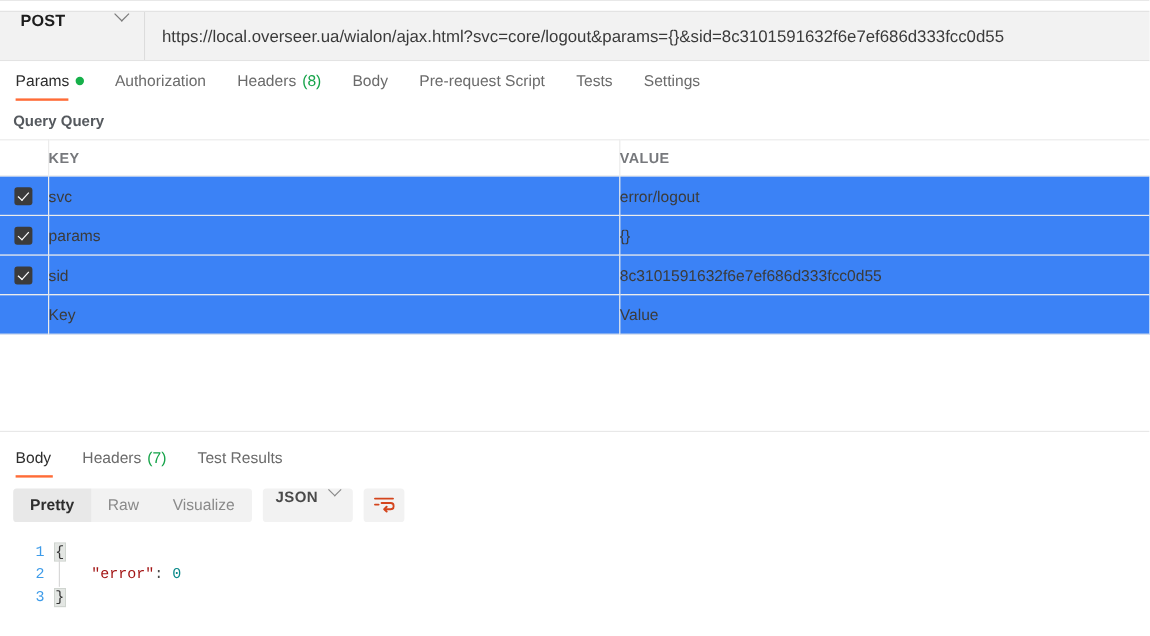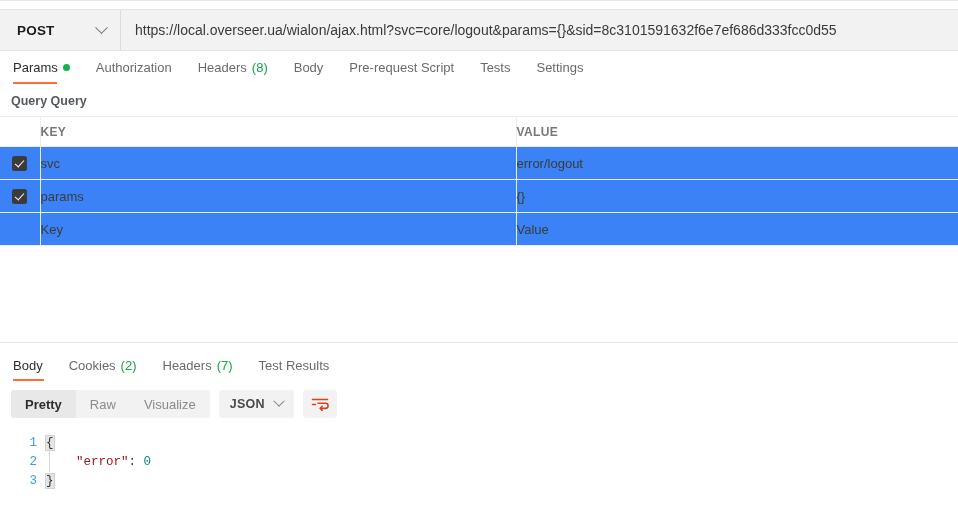--- a/index.html
+++ b/index.html
@@ -31,21 +31,21 @@
     align-items: stretch;
     background: #f2f2f2;
     border: 1px solid #e3e3e3;
     border-left: none;
     border-right: none;
     flex: none;
   }
   .method-select {
     width: 121px;
     display: flex;
-    align-items: center;
+    align-items: flex-start;
     justify-content: space-between;
     padding: 0 14px 0 17px;
     border-right: 1px solid #dcdcdc;
     cursor: pointer;
     background: #f2f2f2;
   }
   .method-label {
     font-weight: bold;
     font-size: 13.5px;
     letter-spacing: .2px;
@@ -206,21 +206,21 @@
     cursor: pointer;
     white-space: nowrap;
     text-align: center;
   }
   .seg-item.active {
     background: #e8e8e8;
     color: #2e2e2e;
     font-weight: bold;
   }
   .fmt-select {
-    display: flex; align-items: center; gap: 10px;
+    display: flex; align-items: flex-start; gap: 10px;
     height: 28px;
     padding: 0 11px;
     background: #f2f2f2;
     border-radius: 3px;
     font-size: 12.5px;
     font-weight: bold;
     color: #4a4a4a;
     letter-spacing: .3px;
     cursor: pointer;
   }
@@ -343,36 +343,41 @@
         <tr>
           <td class="col-chk">
             <div class="chk-wrap">
               <div class="chk"></div>
             </div>
           </td>
           <td>params</td>
           <td>{}</td>
         </tr>
         <tr>
+          <td class="col-chk">
+            <div class="chk-wrap">
+              <div class="chk"></div>
+            </div>
+          </td>
+          <td>sid</td>
+          <td>8c3101591632f6e7ef686d333fcc0d55</td>
+        </tr>
+        <tr>
           <td class="col-chk"></td>
           <td class="cell-placeholder">Key</td>
           <td class="cell-placeholder">Value</td>
         </tr>
       </tbody>
   </table>
 
   <div class="blank-pane"></div>
 
   <div class="res-tabs" id="res-tabs">
       <div class="tab active">
         <span>Body</span>
-      </div>
-      <div class="tab">
-        <span>Cookies</span>
-        <span class="count-green">(2)</span>
       </div>
       <div class="tab">
         <span>Headers</span>
         <span class="count-green">(7)</span>
       </div>
       <div class="tab">
         <span>Test Results</span>
       </div>
     </div>
 

